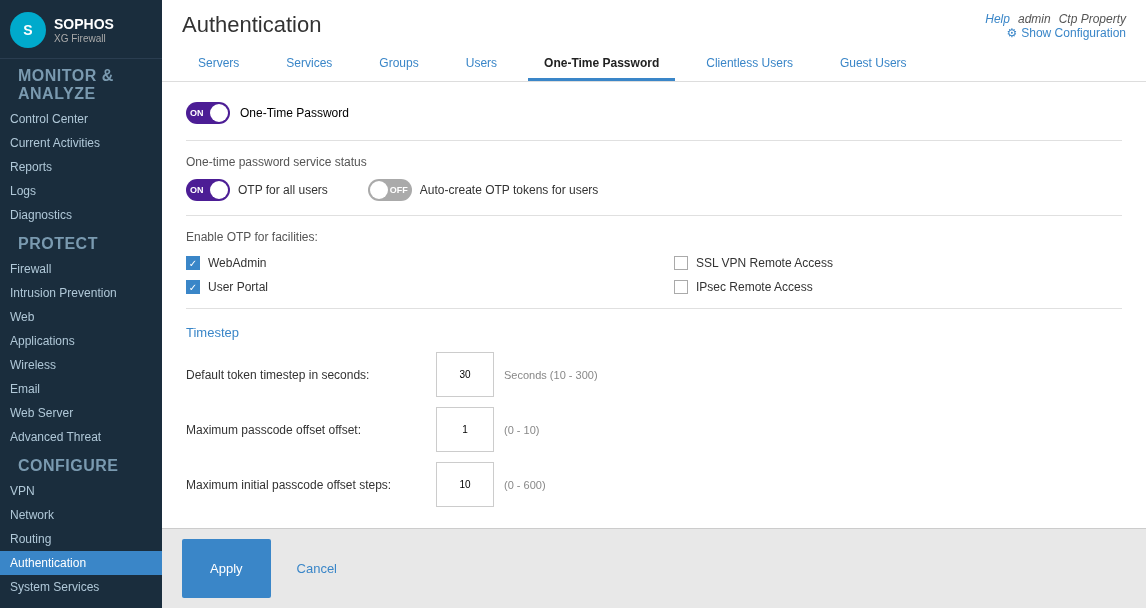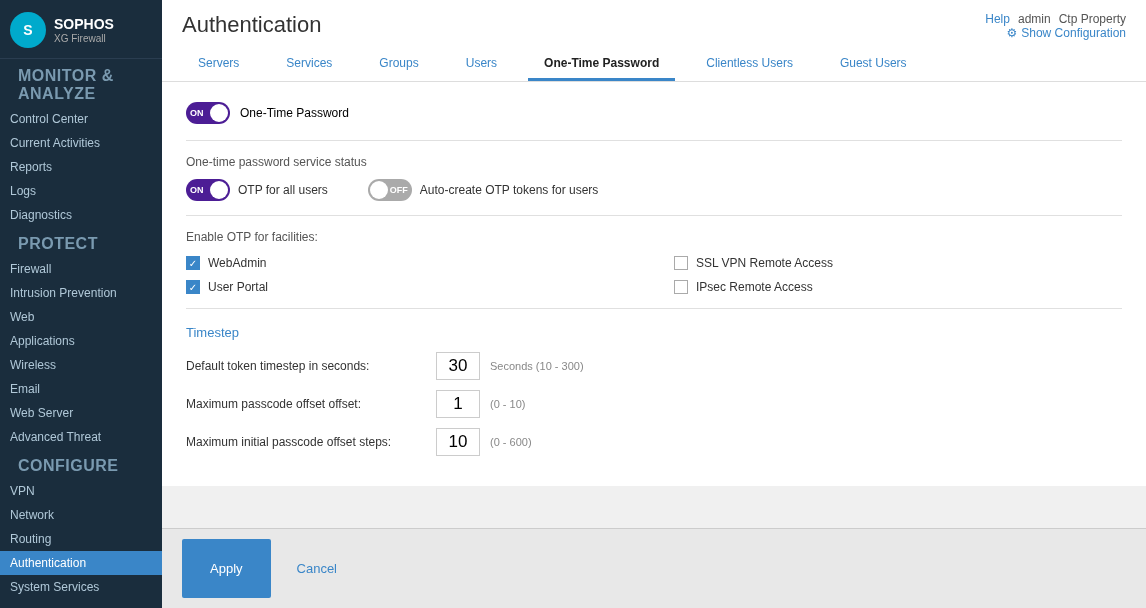--- a/index.html
+++ b/index.html
@@ -84,20 +84,21 @@
     .header-right {
       display: flex;
       flex-direction: column;
       align-items: flex-end;
       font-size: 12px;
     }
     .header-links {
       display: flex;
       gap: 8px;
       color: #555;
+      font-style: italic;
     }
     .header-links a { color: #3a86c8; text-decoration: none; }
     .show-config {
       color: #3a86c8;
       font-size: 12px;
       cursor: pointer;
       display: flex;
       align-items: center;
       gap: 4px;
     }
@@ -223,24 +224,24 @@
     .field-row {
       display: flex;
       align-items: center;
       gap: 10px;
       margin-bottom: 10px;
       font-size: 12px;
       color: #333;
     }
     .field-label { width: 240px; flex-shrink: 0; }
     .field-input {
-      width: 44px;
-      padding: 3px 6px;
+      width: 58px;
+      padding: 16px 6px;
       border: 1px solid #ccc;
-      font-size: 17px;
+      font-size: 10px;
       text-align: center;
     }
     .field-hint { color: #888; font-size: 11px; }
 
     
     .footer {
       background: #e8e8e8;
       padding: 10px 20px;
       border-top: 1px solid #ccc;
       display: flex;

